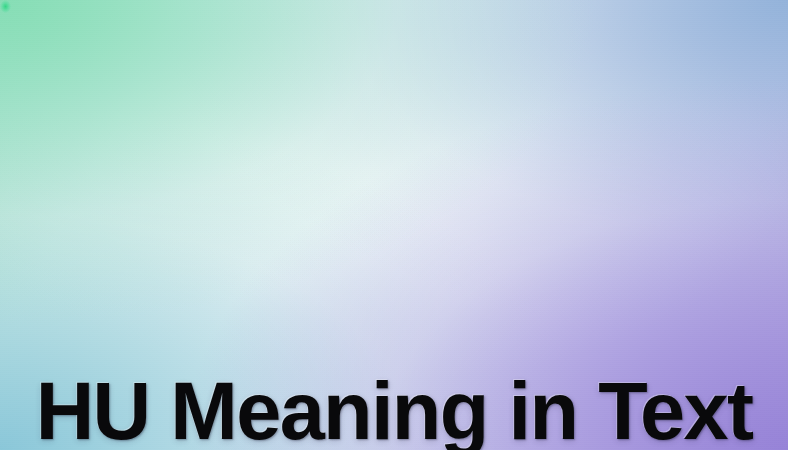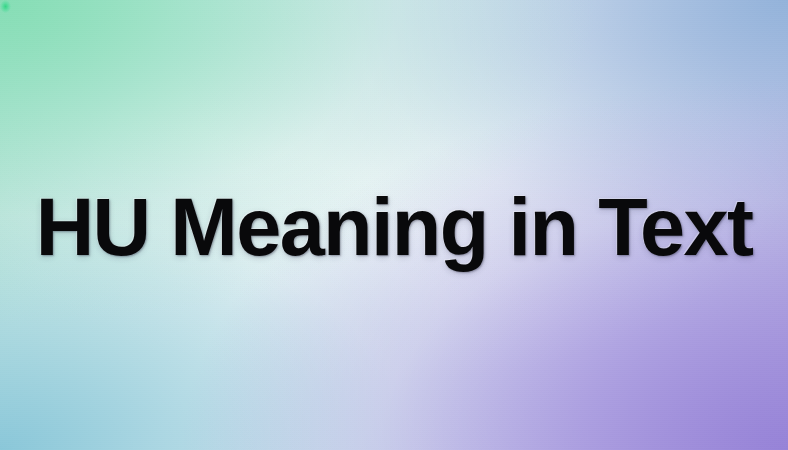--- a/index.html
+++ b/index.html
@@ -52,21 +52,21 @@
   }
 
   
   .headline-wrap {
     position: absolute;
     left: 0;
     right: 0;
     top: 0;
     height: 450px;
     display: flex;
-    align-items: center;
+    align-items: flex-end;
     justify-content: center;
     border-radius: 10px;
   }
 
   .headline {
     font-family: "Liberation Sans", "DejaVu Sans", sans-serif;
     font-weight: 700;
     font-size: 81px;
     line-height: 1.0;
     letter-spacing: -1.6px;

